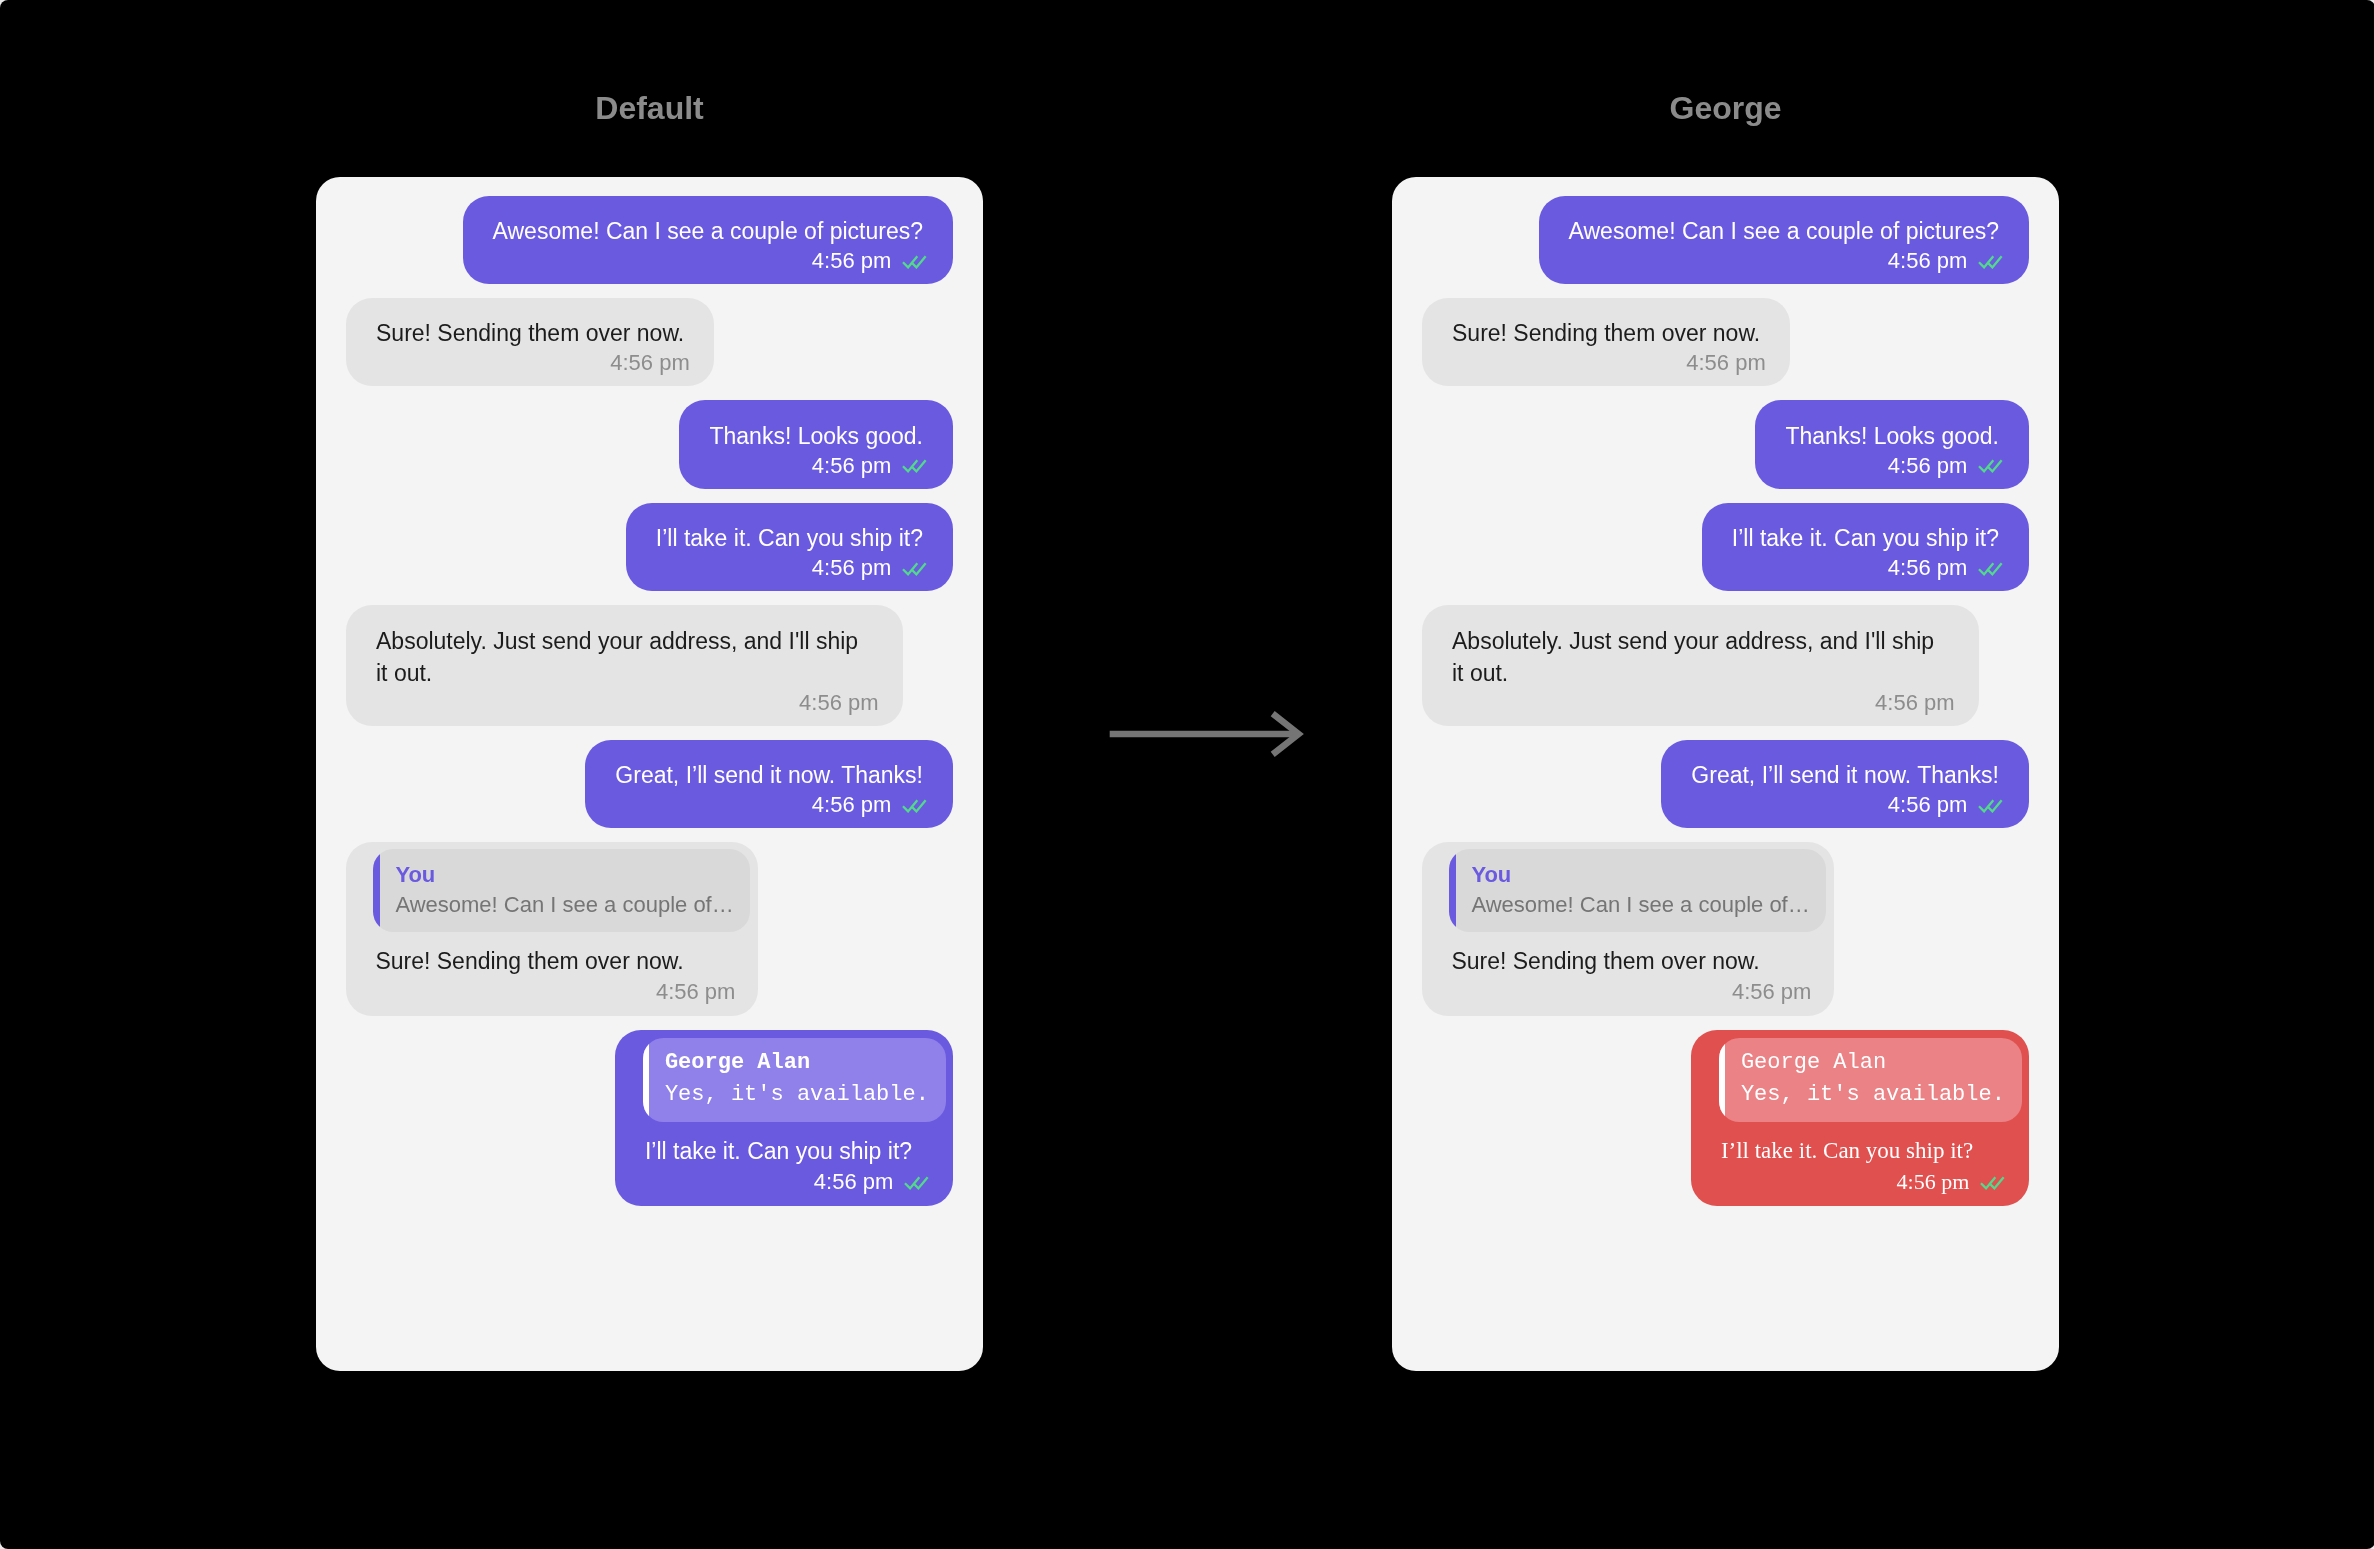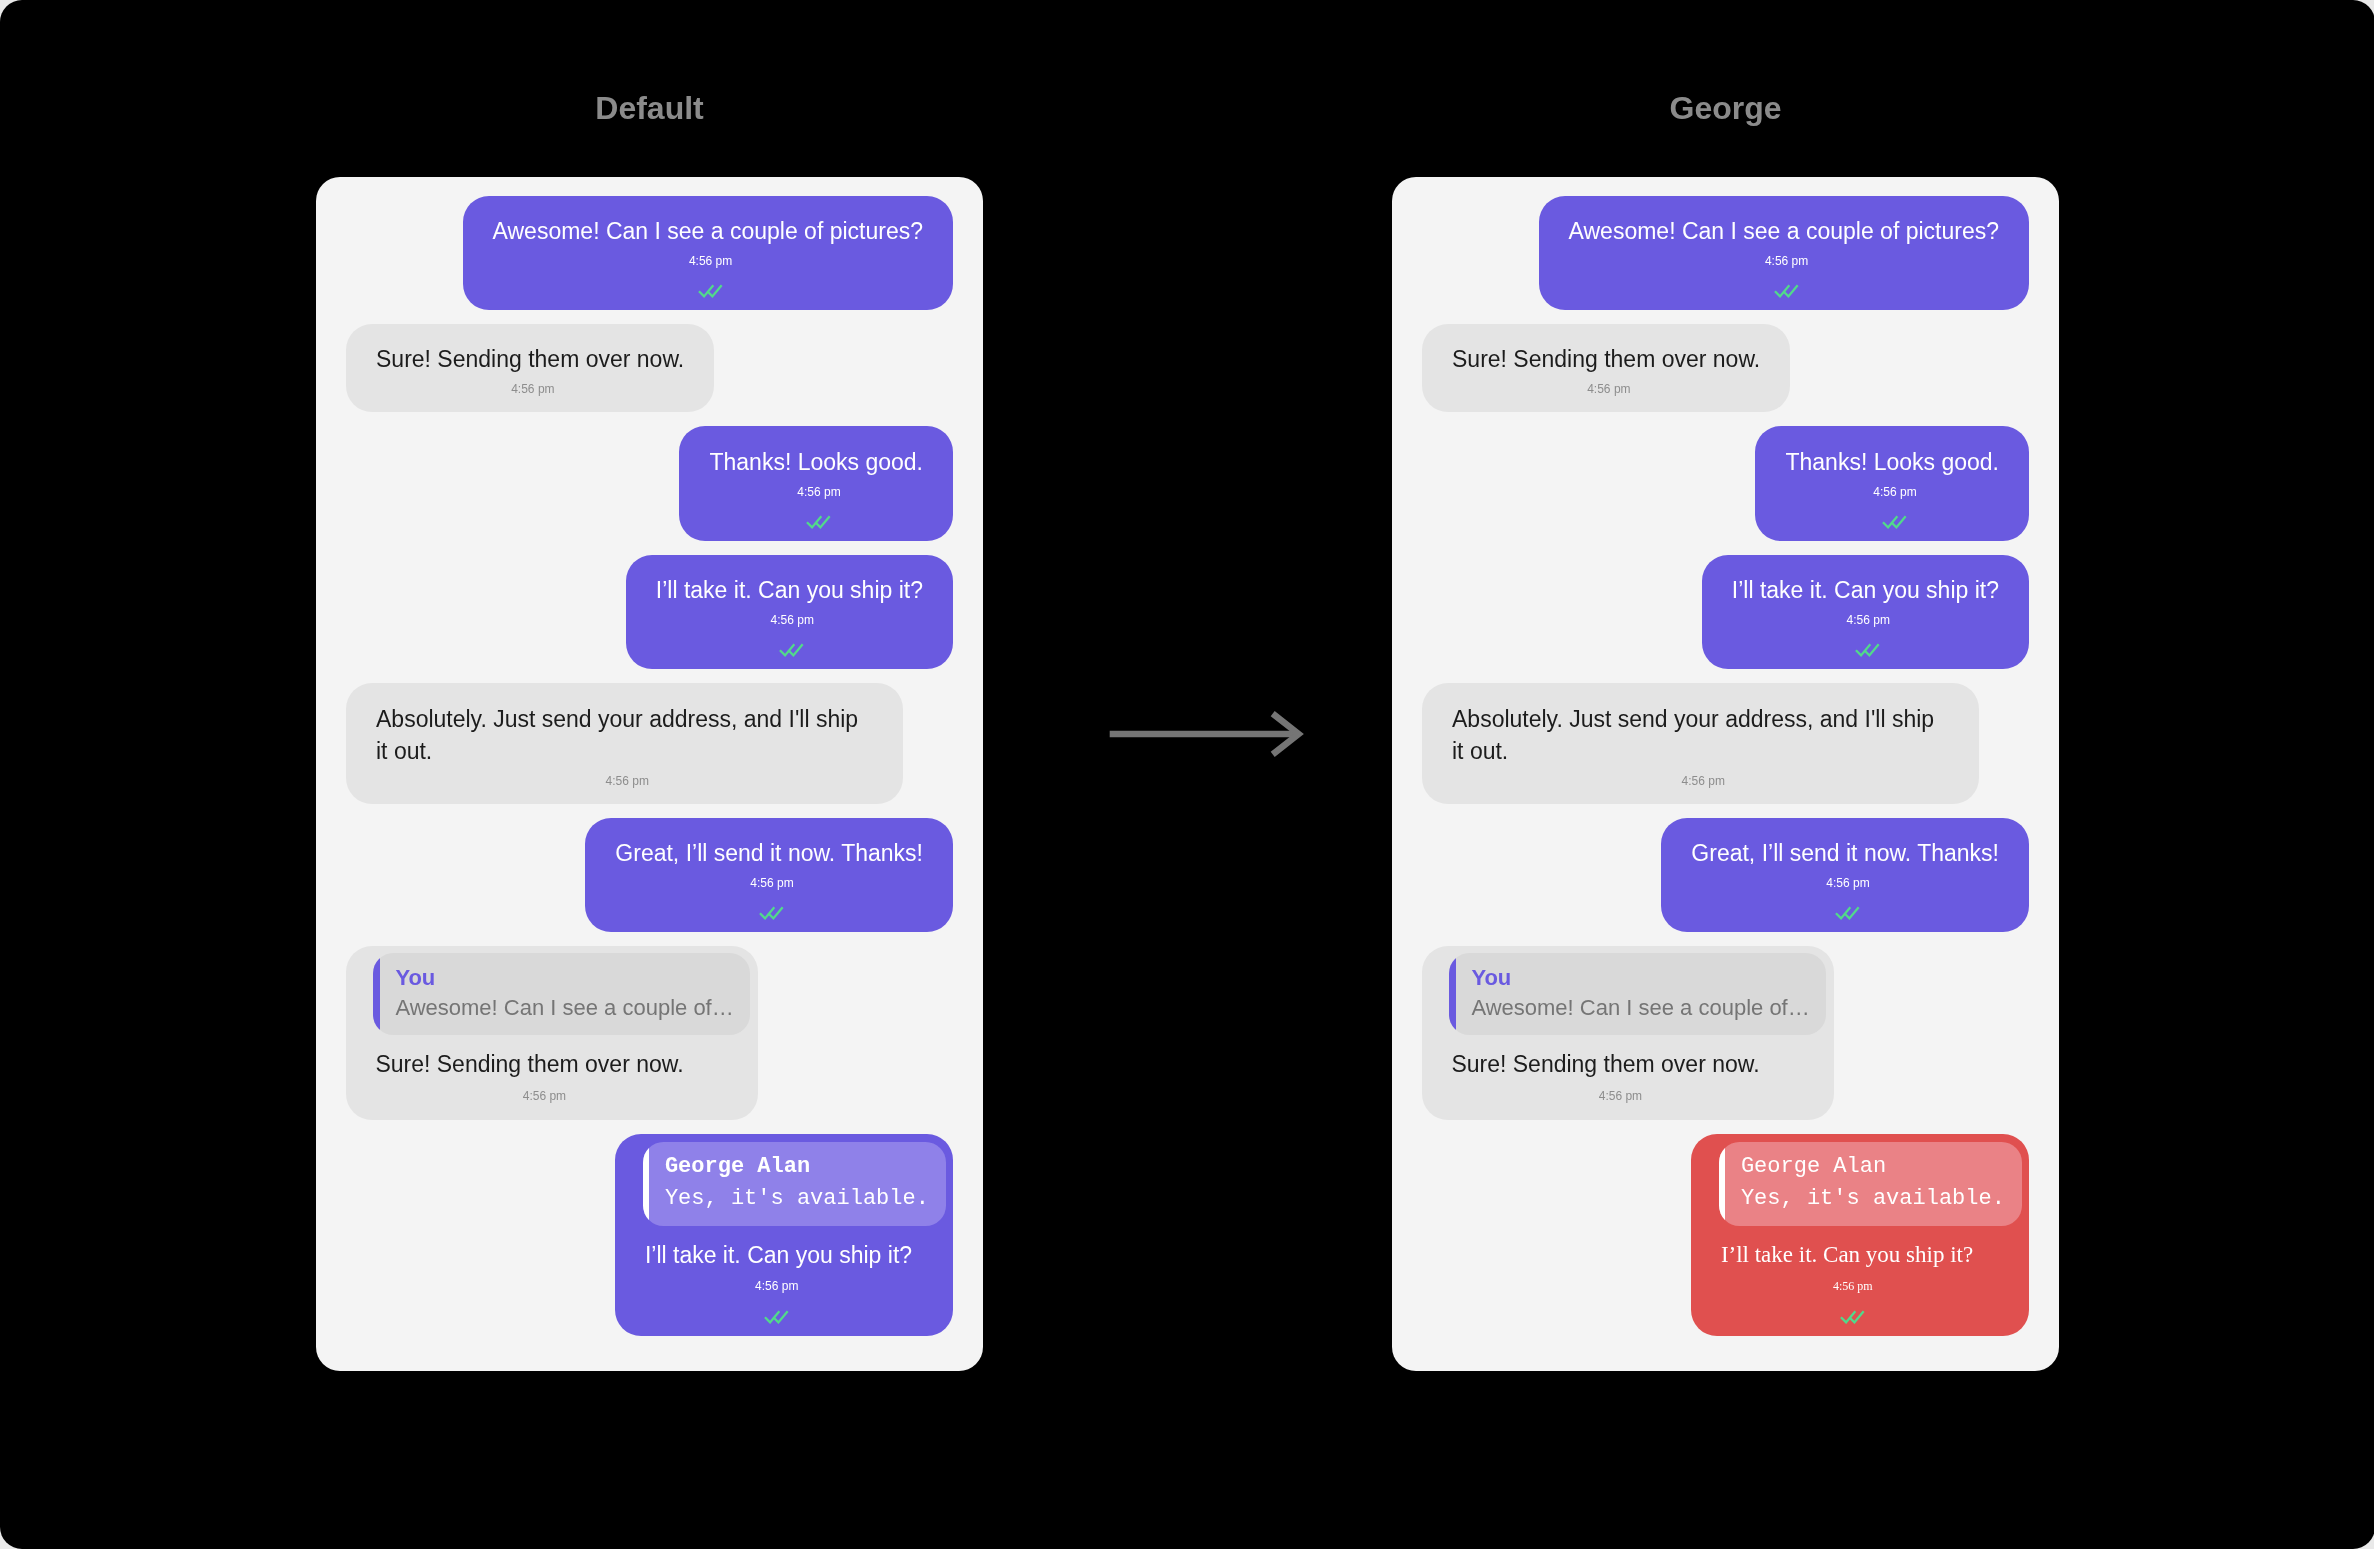--- a/index.html
+++ b/index.html
@@ -1,18 +1,18 @@
 <!DOCTYPE html>
 <html style="--background: #000000; --page-edge: #e9e9e9; --panel-bg: #f4f4f4; --title-text: #8b8b8b; --arrow: #757575; --outgoing-bg: #6a5ae0; --outgoing-text: #ffffff; --outgoing-quote-bg: #8f81e9; --outgoing-quote-bar: #ffffff; --incoming-bg: #e4e4e4; --incoming-text: #1c1c1c; --incoming-quote-bg: #d9d9d9; --incoming-quote-bar: #6a5ae0; --incoming-quote-author: #6a5ae0; --incoming-quote-text: #757575; --timestamp-incoming: #8d8d8d; --timestamp-outgoing: #ffffff; --check-green: #52d98b; --styled-bubble-bg: #e0504f; --styled-quote-bg: #ea8286;font-size:15px"><head>
 <meta charset="utf-8">
 <style>
   html,body{margin:0;padding:0;background:#e9e9e9;}
   .screen{
     position:relative;width:2375px;height:1549px;
-    background:var(--background,#000);border-radius:22px;overflow:hidden;
+    background:var(--background,#000);border-radius:8px;overflow:hidden;
     font-family:"Liberation Sans",sans-serif;
   }
   .panel-title{
     position:absolute;top:89px;width:667px;text-align:center;
     font-size:32px;font-weight:700;line-height:39px;color:var(--title-text,#8b8b8b);
   }
   #title-default{left:316px;}
   #title-styled{left:1392px;}
   .panel{
     position:absolute;top:177px;width:667px;height:1194px;box-sizing:border-box;
@@ -25,21 +25,21 @@
   .msg.out{justify-content:flex-end;}
   .msg.in{justify-content:flex-start;align-items:center;}
   .bubble{
     max-width:557px;border-radius:26px;padding:19.5px 30px 11px;
     font-size:23px;line-height:32px;box-sizing:border-box;
   }
   .out .bubble{background:var(--outgoing-bg,#6a5ae0);color:var(--outgoing-text,#fff);}
   .in  .bubble{background:var(--incoming-bg,#e4e4e4);color:var(--incoming-text,#1c1c1c);}
   .meta{
     display:flex;justify-content:flex-end;align-items:center;gap:9.3px;
-    margin:1.9px -5.6px 0 0;font-size:12px;line-height:24px;flex-direction:column;
+    margin:1.9px -5.6px 0 0;font-size:22px;line-height:24px;
   }
   .out .meta{color:var(--timestamp-outgoing,#fff);}
   .in  .meta{color:var(--timestamp-incoming,#8d8d8d);}
   .checks{color:var(--check-green,#52d98b);display:block;}
   
   .bubble.has-quote{padding:7.4px 7.4px 12px;}
   .quote{
     position:relative;display:block;border-radius:20.4px;overflow:hidden;
     padding:10.2px 16.7px 12px 22px;margin-bottom:3.7px;font-size:22px;line-height:30px;margin-left:20px;
   }

